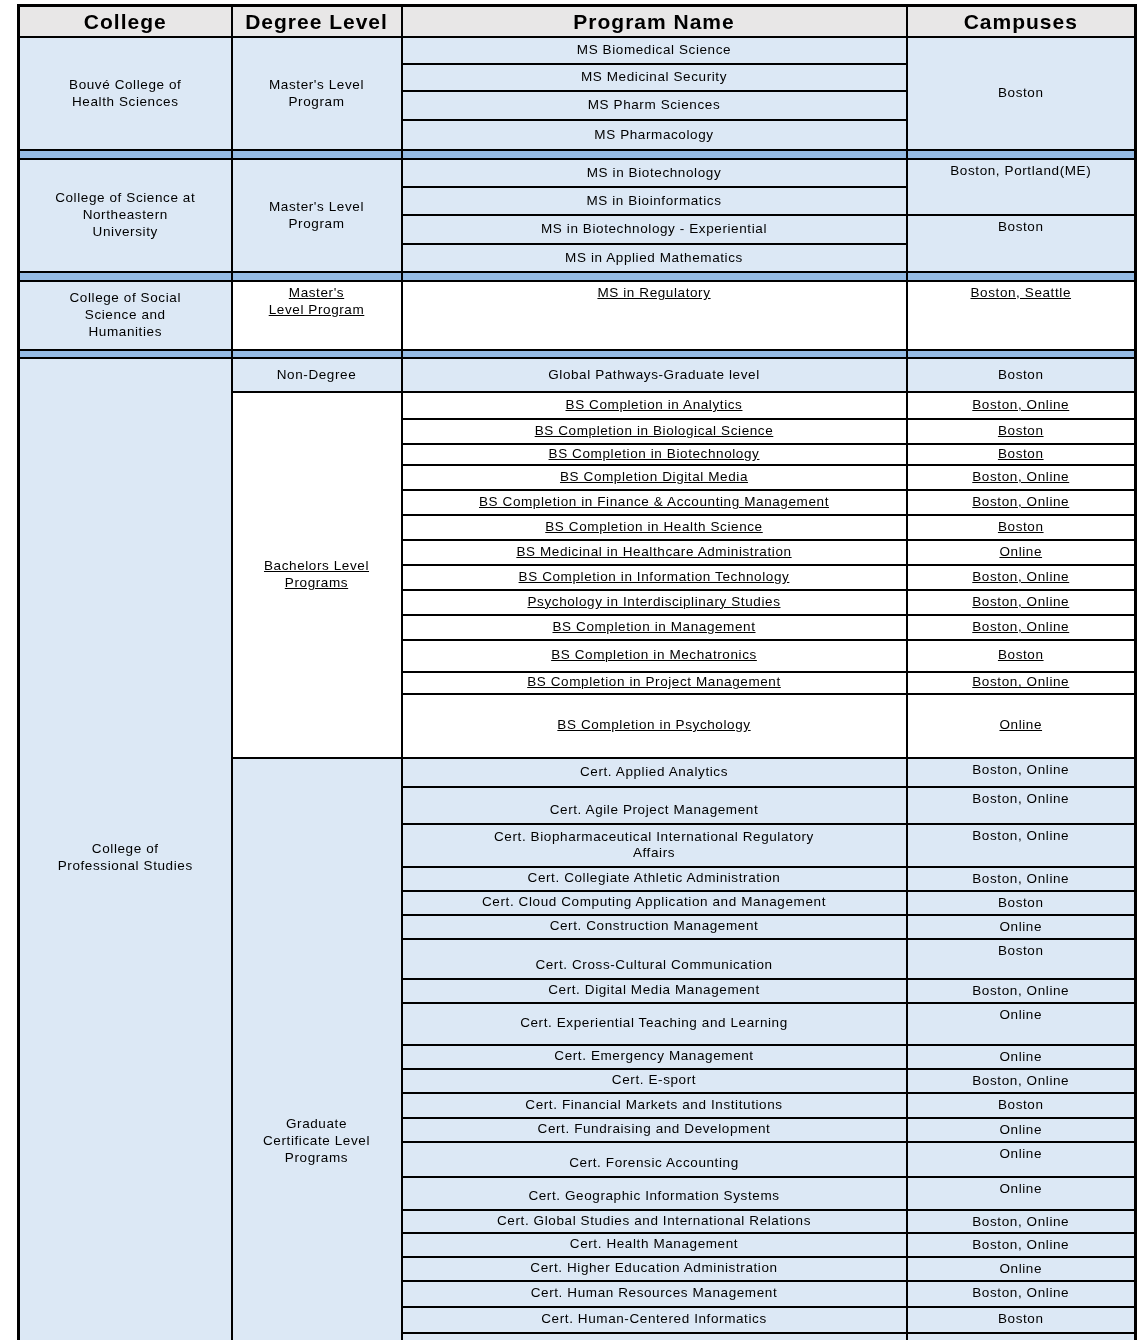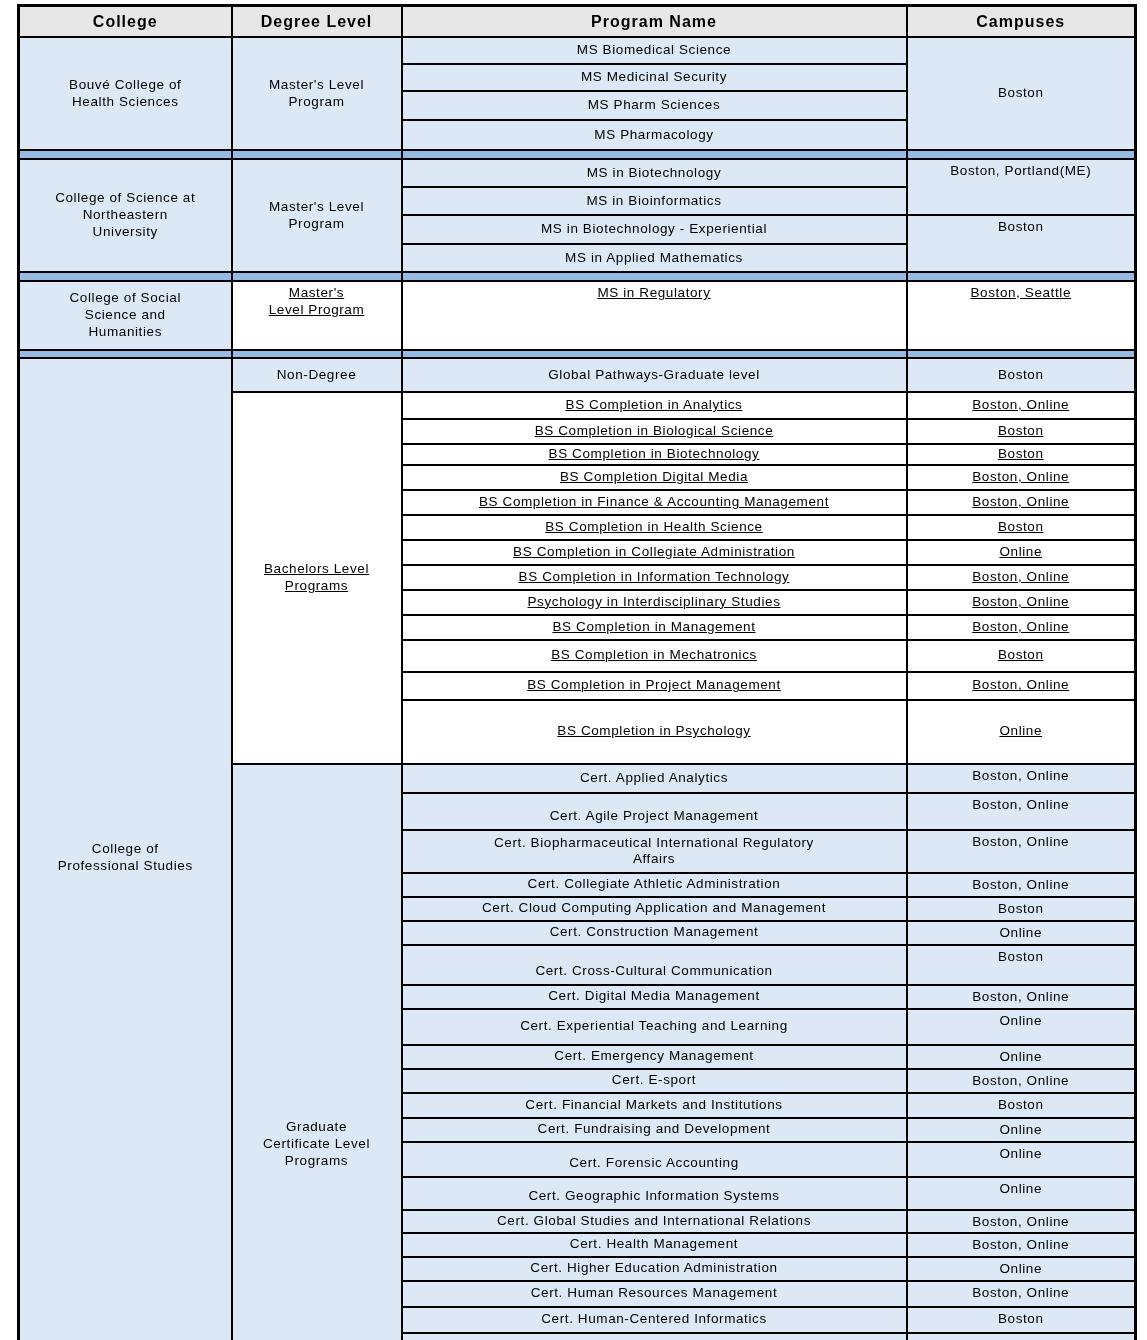--- a/index.html
+++ b/index.html
@@ -5,21 +5,21 @@
   html,body{margin:0;padding:0;background:#fff;}
   body{font-family:"Liberation Sans",sans-serif;color:#000;}
   .tbl-wrap{padding:4px 8px 2px 17px;width:1117px;}
   table{border-collapse:collapse;table-layout:fixed;width:1117px;border:3px solid #000;}
   col.c-college{width:213px;}
   col.c-degree{width:170px;}
   col.c-program{width:505px;}
   col.c-campus{width:229px;}
   th,td{border:2px solid #000;text-align:center;vertical-align:middle;
         white-space:pre-line;overflow:hidden;padding:1px 4px;}
-  th{background:#e8e7e7;font-size:16px;font-weight:bold;letter-spacing:1px;height:27px;}
+  th{background:#e8e7e7;font-size:21px;font-weight:bold;letter-spacing:1px;height:27px;}
   td{font-size:13.5px;line-height:1.25;letter-spacing:.6px;}
   .bg-blue{background:#dce8f5;}
   .bg-white{background:#ffffff;text-decoration:underline;}
   tr.sep td{background:#95bbe4;padding:0;}
   .v-top{vertical-align:top;padding-top:3px;}
   .v-bottom{vertical-align:bottom;padding-bottom:4px;}
   .push-down{padding-top:168px;}
 </style>
 </head>
 <body>
@@ -131,40 +131,40 @@
         </tr>
         <tr style="height: 25px;">
           <td class="bg-white">BS Completion in Finance &amp; Accounting Management</td>
           <td rowspan="1" class="bg-white">Boston, Online</td>
         </tr>
         <tr style="height: 25px;">
           <td class="bg-white">BS Completion in Health Science</td>
           <td rowspan="1" class="bg-white">Boston</td>
         </tr>
         <tr style="height: 25px;">
-          <td class="bg-white">BS Completion in Collegiate Administration</td>
+          <td class="bg-white">BS Medicinal in Healthcare Administration</td>
           <td rowspan="1" class="bg-white">Online</td>
         </tr>
         <tr style="height: 25px;">
           <td class="bg-white">BS Completion in Information Technology</td>
           <td rowspan="1" class="bg-white">Boston, Online</td>
         </tr>
         <tr style="height: 25px;">
           <td class="bg-white">Psychology in Interdisciplinary Studies</td>
           <td rowspan="1" class="bg-white">Boston, Online</td>
         </tr>
         <tr style="height: 25px;">
           <td class="bg-white">BS Completion in Management</td>
           <td rowspan="1" class="bg-white">Boston, Online</td>
         </tr>
         <tr style="height: 32px;">
           <td class="bg-white">BS Completion in Mechatronics</td>
           <td rowspan="1" class="bg-white">Boston</td>
         </tr>
-        <tr style="height: 28px;">
+        <tr style="height: 22px;">
           <td class="bg-white">BS Completion in Project Management</td>
           <td rowspan="1" class="bg-white">Boston, Online</td>
         </tr>
         <tr style="height: 64px;">
           <td class="bg-white">BS Completion in Psychology</td>
           <td rowspan="1" class="bg-white">Online</td>
         </tr>
         <tr style="height: 29px;">
           <td rowspan="21" class="bg-blue push-down">Graduate
 Certificate Level
@@ -194,21 +194,21 @@
           <td rowspan="1" class="bg-blue v-top">Online</td>
         </tr>
         <tr style="height: 40px;">
           <td class="bg-blue v-bottom">Cert. Cross-Cultural Communication</td>
           <td rowspan="1" class="bg-blue v-top">Boston</td>
         </tr>
         <tr style="height: 24px;">
           <td class="bg-blue">Cert. Digital Media Management</td>
           <td rowspan="1" class="bg-blue v-top">Boston, Online</td>
         </tr>
-        <tr style="height: 36px; margin-left: 28px;">
+        <tr style="height: 42px; margin-left: 28px;">
           <td class="bg-blue">Cert. Experiential Teaching and Learning</td>
           <td rowspan="1" class="bg-blue v-top">Online</td>
         </tr>
         <tr style="height: 24px;">
           <td class="bg-blue">Cert. Emergency Management</td>
           <td rowspan="1" class="bg-blue v-top">Online</td>
         </tr>
         <tr style="height: 24px;">
           <td class="bg-blue">Cert. E-sport</td>
           <td rowspan="1" class="bg-blue v-top">Boston, Online</td>

